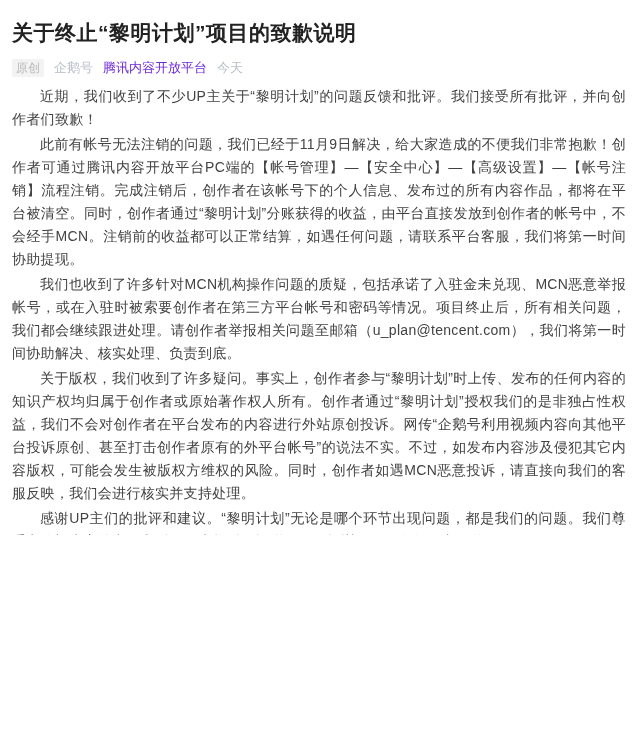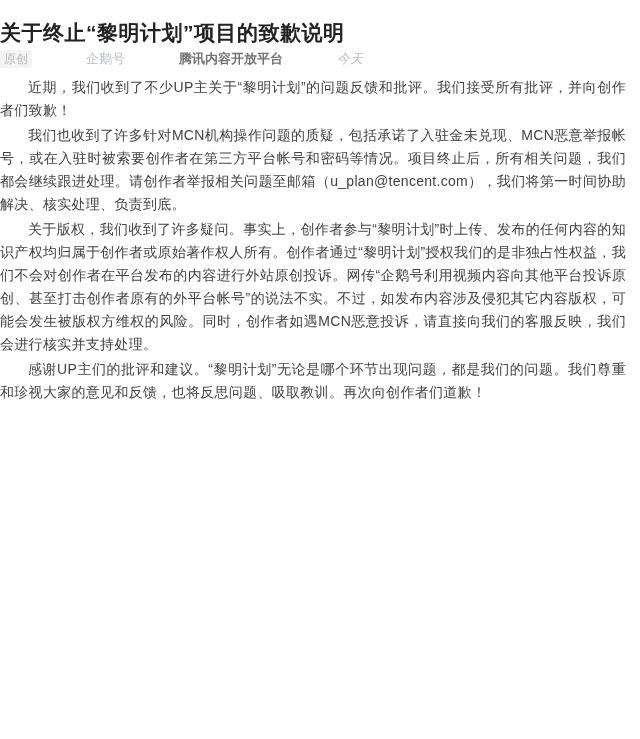--- a/index.html
+++ b/index.html
@@ -4,61 +4,59 @@
 <style>
   * { margin: 0; padding: 0; box-sizing: border-box; }
   html, body {
     background: #ffffff;
     font-family: "Liberation Sans", "DejaVu Sans", sans-serif;
   }
   .page {
     width: 640px;
     height: 535px;
     background: #ffffff;
-    padding: 18px 14px 0 0;
+    padding: 18px 14px 0 12px;
     overflow: hidden;
   }
   .article-title {
     font-size: 21px;
     line-height: 1.45;
     font-weight: bold;
     color: #222222;
     letter-spacing: 0.5px;
   }
   .article-meta {
-    margin-top: 2px;
+    margin-top: 11px;
     display: flex;
     align-items: center;
     font-size: 13px;
     color: #b6bcc6;
-    gap: 44px;
   }
   .article-meta > * { margin-right: 10px; }
   .badge-original {
     display: inline-block;
     font-size: 12px;
     color: #b8b8b8;
     background: #f3f3f3;
     border-radius: 2px;
     padding: 1px 4px;
     line-height: 16px;
   }
   .account-type {
     color: #b9bfc9;
     font-family: Liberation Mono, monospace;
   }
   .author-link {
-    color: #737373;
-    font-weight: bold;
+    color: #6d28d9;
+    font-weight: normal;
     text-decoration: none;
     cursor: pointer;
   }
   .publish-date {
     color: #b9bfc9;
-    font-style: italic;
   }
   .article-body {
     margin-top: 8px;
   }
   .article-body p {
     font-size: 14px;
     line-height: 23px;
     color: #424242;
     text-indent: 2em;
     margin: 2px 0;
@@ -75,18 +73,19 @@
 
   <div class="article-meta">
     <span class="badge-original">原创</span>
     <span class="account-type">企鹅号</span>
     <a class="author-link">腾讯内容开放平台</a>
     <span class="publish-date">今天</span>
   </div>
 
   <div class="article-body">
     <p>近期，我们收到了不少UP主关于“黎明计划”的问题反馈和批评。我们接受所有批评，并向创作者们致歉！</p>
+    <p>此前有帐号无法注销的问题，我们已经于11月9日解决，给大家造成的不便我们非常抱歉！创作者可通过腾讯内容开放平台PC端的【帐号管理】—【安全中心】—【高级设置】—【帐号注销】流程注销。完成注销后，创作者在该帐号下的个人信息、发布过的所有内容作品，都将在平台被清空。同时，创作者通过“黎明计划”分账获得的收益，由平台直接发放到创作者的帐号中，不会经手MCN。注销前的收益都可以正常结算，如遇任何问题，请联系平台客服，我们将第一时间协助提现。</p>
     <p>我们也收到了许多针对MCN机构操作问题的质疑，包括承诺了入驻金未兑现、MCN恶意举报帐号，或在入驻时被索要创作者在第三方平台帐号和密码等情况。项目终止后，所有相关问题，我们都会继续跟进处理。请创作者举报相关问题至邮箱（u_plan@tencent.com），我们将第一时间协助解决、核实处理、负责到底。</p>
     <p>关于版权，我们收到了许多疑问。事实上，创作者参与“黎明计划”时上传、发布的任何内容的知识产权均归属于创作者或原始著作权人所有。创作者通过“黎明计划”授权我们的是非独占性权益，我们不会对创作者在平台发布的内容进行外站原创投诉。网传“企鹅号利用视频内容向其他平台投诉原创、甚至打击创作者原有的外平台帐号”的说法不实。不过，如发布内容涉及侵犯其它内容版权，可能会发生被版权方维权的风险。同时，创作者如遇MCN恶意投诉，请直接向我们的客服反映，我们会进行核实并支持处理。</p>
     <p>感谢UP主们的批评和建议。“黎明计划”无论是哪个环节出现问题，都是我们的问题。我们尊重和珍视大家的意见和反馈，也将反思问题、吸取教训。再次向创作者们道歉！</p>
   </div>
 
 </div>
 
 </body></html>

